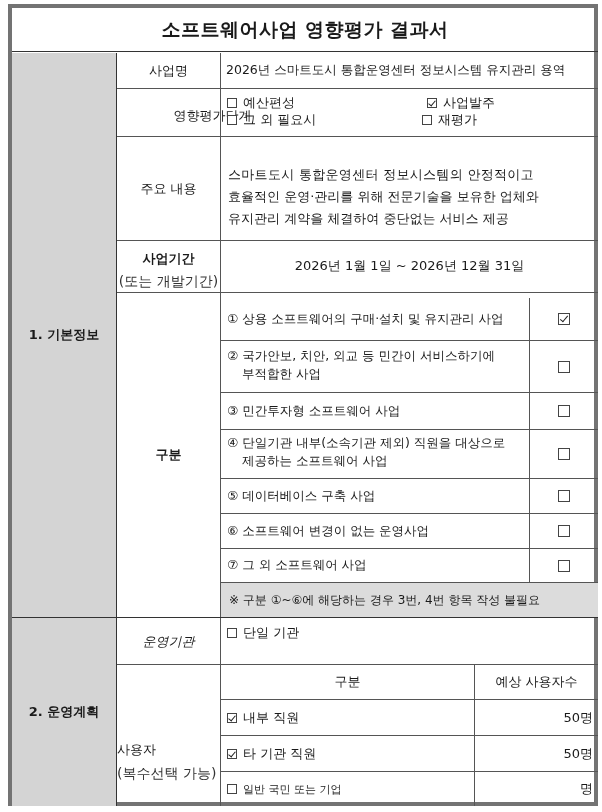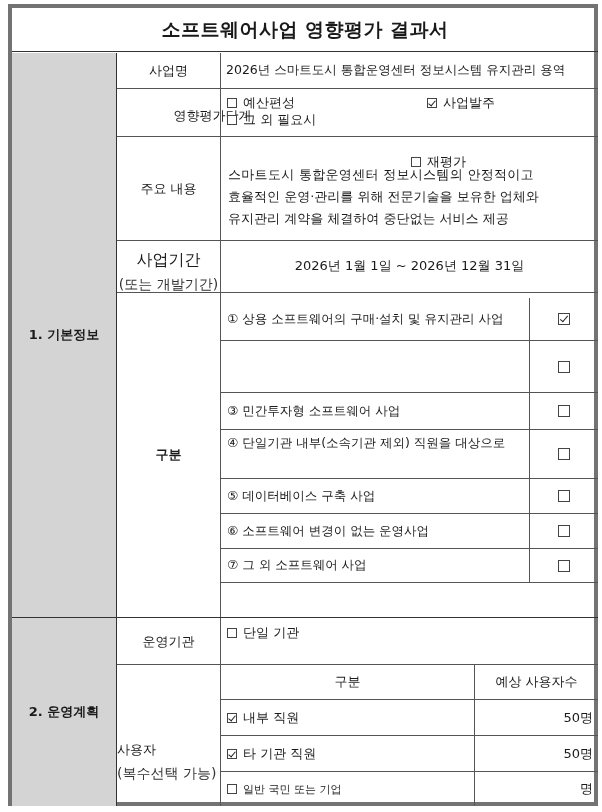--- a/index.html
+++ b/index.html
@@ -47,64 +47,69 @@
 
   <div class="abs cell" style="left:105px;top:45px;width:103px;height:35px;">사업명</div>
   <div class="abs cell left" style="left:214px;top:45px;width:372px;height:35px;font-size:12.5px;">2026년 스마트도시 통합운영센터 정보시스템 유지관리 용역</div>
   <div class="hline" style="left:105px;top:80px;width:481px;"></div>
 
   <div class="abs cell" style="left:105px;top:84px;width:103px;height:47px;margin-left:44px;">영향평가단계</div>
   <div class="abs" style="left:215px;top:86px;width:370px;height:40px;font-size:13px;">
     <div class="abs line" style="left:0;top:0;"><span class="cb"></span><span>예산편성</span></div>
     <div class="abs line" style="left:200px;top:0;"><span class="cb checked"></span><span>사업발주</span></div>
     <div class="abs line" style="left:0;top:17px;"><span class="cb"></span><span>그 외 필요시</span></div>
-    <div class="abs line" style="left:184px;top:17px;margin-top:42px;"><span class="cb"></span><span>재평가</span></div>
+    <div class="abs line" style="left:195px;top:17px;"><span class="cb"></span><span>재평가</span></div>
   </div>
   <div class="hline" style="left:105px;top:128px;width:481px;"></div>
 
   <div class="abs" style="left:216px;top:156px;width:366px;font-size:13px;line-height:22px;">
     <div class="justify" style="letter-spacing:0.3px;">스마트도시 통합운영센터 정보시스템의 안정적이고</div>
     <div class="justify">효율적인 운영·관리를 위해 전문기술을 보유한 업체와</div>
     <div>유지관리 계약을 체결하여 중단없는 서비스 제공</div>
   </div>
   <div class="abs cell" style="left:105px;top:129px;width:103px;height:103px;">주요 내용</div>
   <div class="hline" style="left:105px;top:232px;width:481px;"></div>
 
   <div class="abs" style="left:105px;top:233px;width:103px;height:50px;text-align:center;">
-    <div style="font-size:16px;font-weight:normal;margin-top:9px;">사업기간</div>
+    <div style="font-size:13px;font-weight:bold;margin-top:9px;">사업기간</div>
     <div class="small" style="margin-top:5px;">(또는 개발기간)</div>
   </div>
   <div class="abs cell" style="left:209px;top:233px;width:377px;height:50px;font-size:13px;">2026년 1월 1일 ~ 2026년 12월 31일</div>
   <div class="hline" style="left:105px;top:284px;width:481px;"></div>
 
   <div class="abs cell" style="left:105px;top:285px;width:103px;height:324px;font-weight:bold;">구분</div>
 
   <div class="abs cell left" style="left:215px;top:290px;width:300px;height:42px;font-size:12.5px;">
       <span>① 상용 소프트웨어의 구매·설치 및 유지관리 사업</span>
     </div>
   <div class="abs cell" style="left:518px;top:290px;width:68px;height:42px;">
       <span class="cb bigcb checked"></span>
     </div>
   <div class="hline" style="left:209px;top:332px;width:377px;"></div>
 
+  <div class="abs" style="left:215px;top:339px;width:300px;font-size:12.5px;line-height:18px;">
+    <div>② 국가안보, 치안, 외교 등 민간이 서비스하기에</div>
+    <div style="padding-left:15px;">부적합한 사업</div>
+  </div>
   <div class="abs cell" style="left:518px;top:333px;width:68px;height:51px;">
       <span class="cb bigcb"></span>
     </div>
   <div class="hline" style="left:209px;top:384px;width:377px;"></div>
 
   <div class="abs cell left" style="left:215px;top:385px;width:300px;height:36px;font-size:12.5px;">
       <span>③ 민간투자형 소프트웨어 사업</span>
     </div>
   <div class="abs cell" style="left:518px;top:385px;width:68px;height:36px;">
       <span class="cb bigcb"></span>
     </div>
   <div class="hline" style="left:209px;top:421px;width:377px;"></div>
 
   <div class="abs" style="left:215px;top:426px;width:300px;font-size:12.5px;line-height:18px;">
     <div>④ 단일기관 내부(소속기관 제외) 직원을 대상으로</div>
+    <div style="padding-left:15px;">제공하는 소프트웨어 사업</div>
   </div>
   <div class="abs cell" style="left:518px;top:422px;width:68px;height:48px;">
       <span class="cb bigcb"></span>
     </div>
   <div class="hline" style="left:209px;top:470px;width:377px;"></div>
 
   <div class="abs cell left" style="left:215px;top:471px;width:300px;height:34px;font-size:12.5px;">
       <span>⑤ 데이터베이스 구축 사업</span>
     </div>
   <div class="abs cell" style="left:518px;top:471px;width:68px;height:34px;">
@@ -121,24 +126,25 @@
   <div class="hline" style="left:209px;top:540px;width:377px;"></div>
 
   <div class="abs cell left" style="left:215px;top:541px;width:300px;height:33px;font-size:12.5px;">
       <span>⑦ 그 외 소프트웨어 사업</span>
     </div>
   <div class="abs cell" style="left:518px;top:541px;width:68px;height:33px;">
       <span class="cb bigcb"></span>
     </div>
   <div class="hline" style="left:209px;top:574px;width:377px;"></div>
 
+  <div class="abs lightgrey cell left" style="left:209px;top:575px;width:377px;height:34px;font-size:12px;padding-left:8px;">※ 구분 ①~⑥에 해당하는 경우 3번, 4번 항목 작성 불필요</div>
 
   <div class="hline" style="left:0;top:609px;width:586px;border-top:1.5px solid #333;"></div>
 
-  <div class="abs cell" style="left:105px;top:611px;width:103px;height:45px;">운영기관</div>
+  <div class="abs cell" style="left:105px;top:611px;width:103px;height:45px;font-style:italic;">운영기관</div>
   <div class="abs" style="left:215px;top:616px;width:370px;font-size:13px;line-height:18px;">
     <div><span class="cb"></span><span>단일 기관</span></div>
   </div>
   <div class="hline" style="left:105px;top:656px;width:481px;"></div>
 
   <div class="abs" style="left:105px;top:681px;width:103px;height:141px;text-align:left;">
     <div style="font-size:13px;margin-top:52px;">사용자</div>
     <div class="small" style="margin-top:6px;">(복수선택 가능)</div>
   </div>
 

